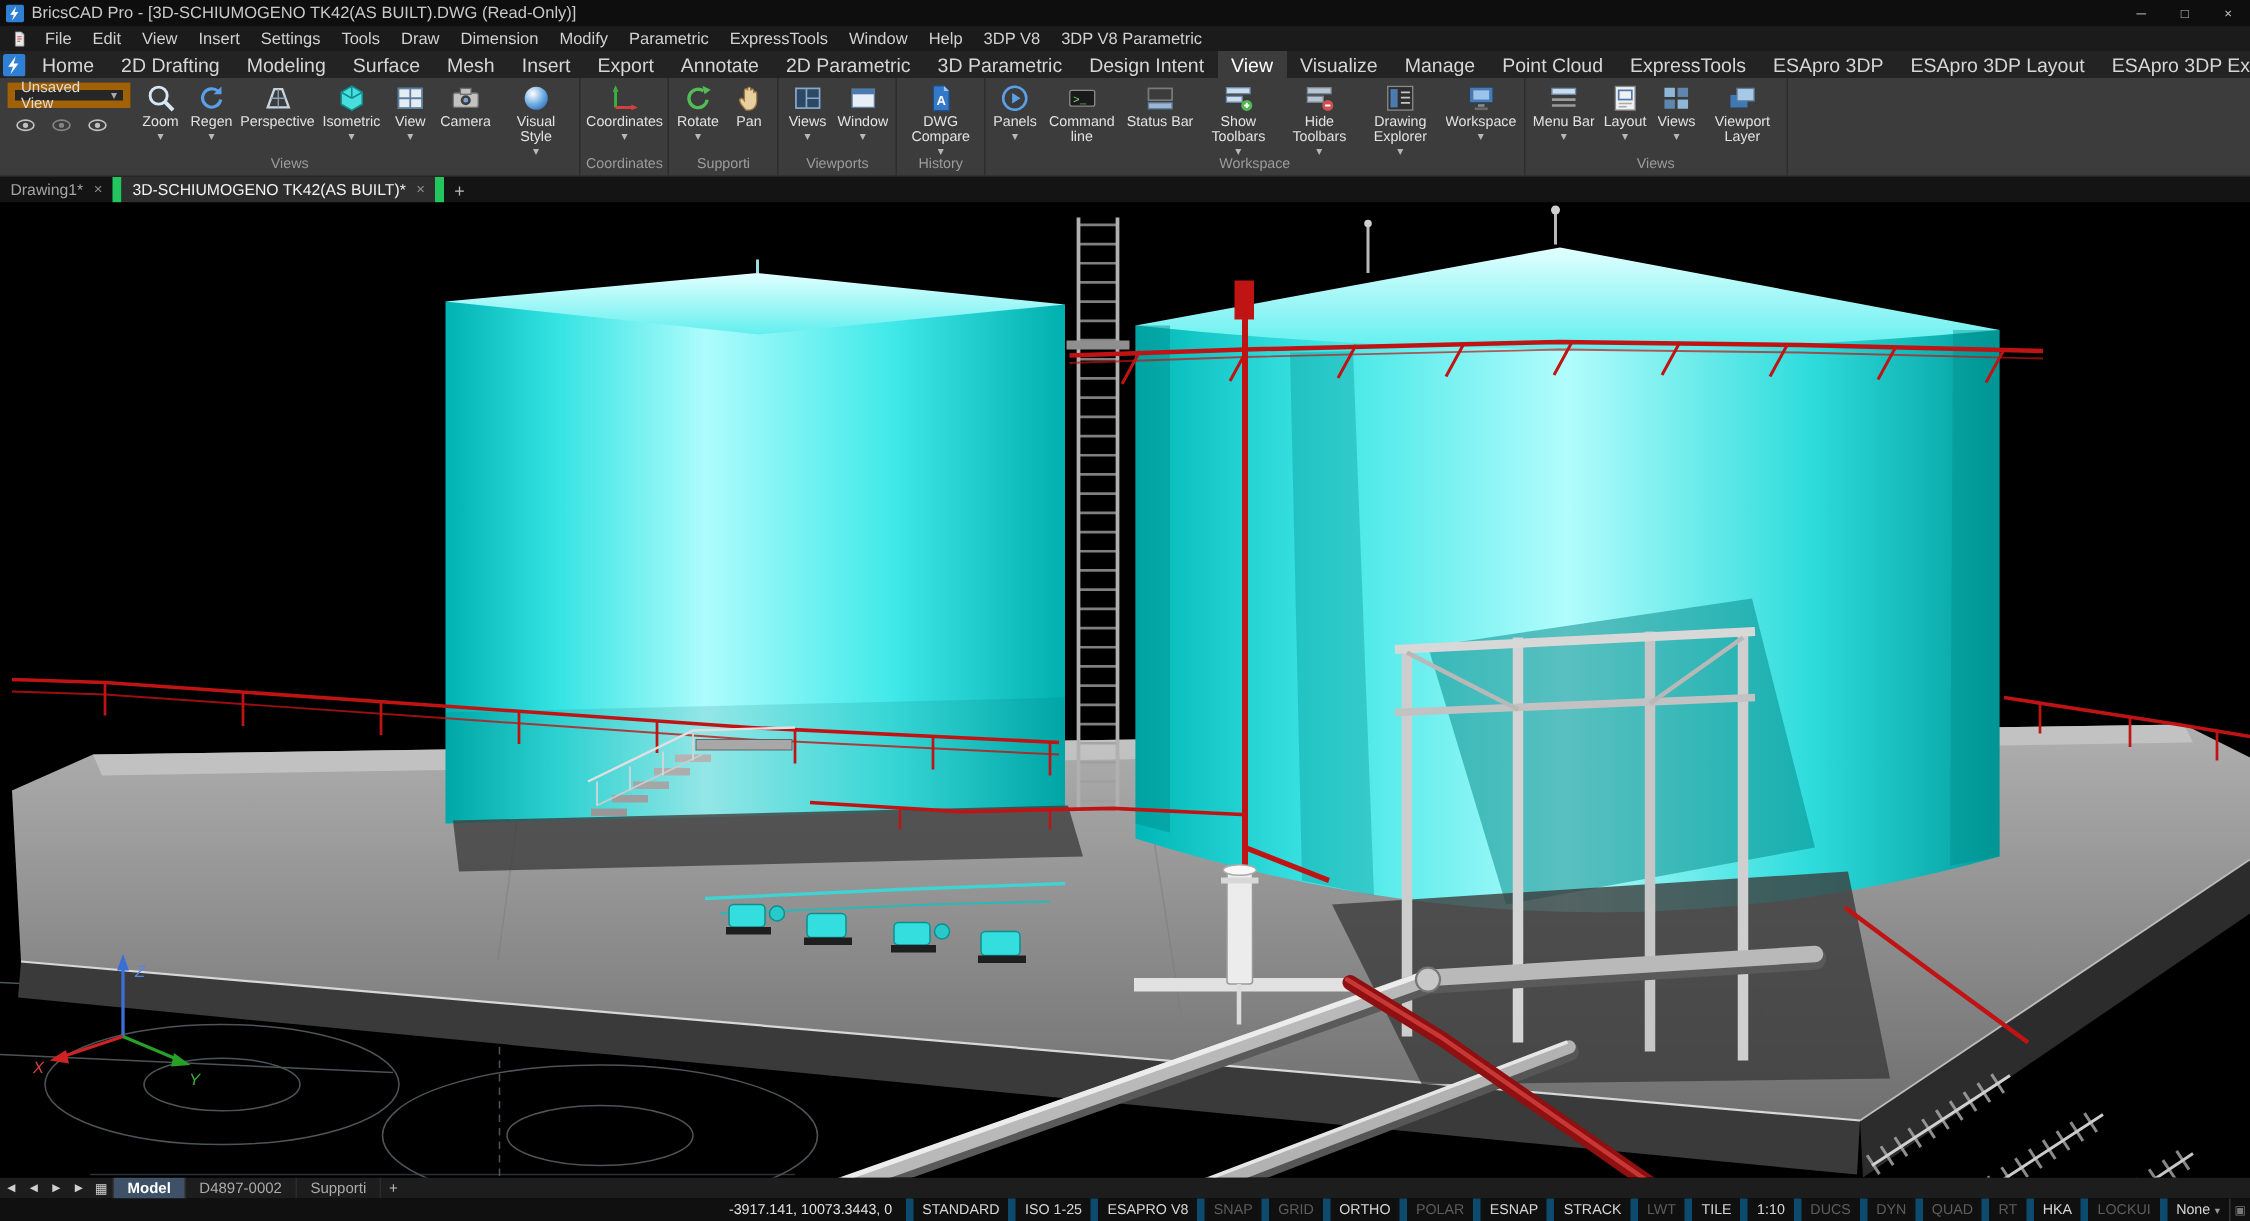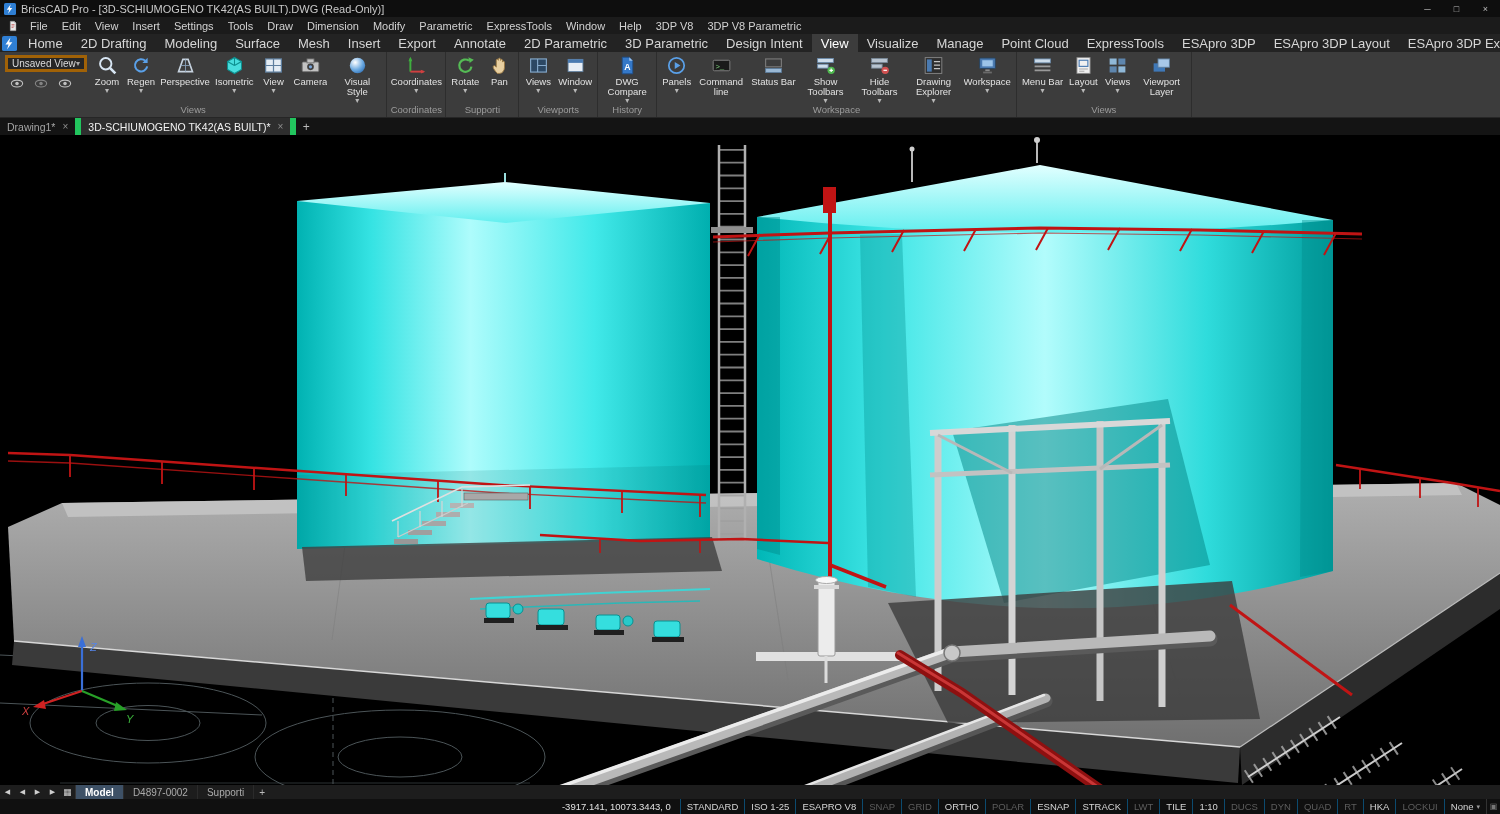--- a/index.html
+++ b/index.html
@@ -38,21 +38,21 @@
   .rgroup-buttons{display:flex;flex:1;align-items:flex-start}
   .rgroup-label{font-size:9.5px;color:#9c9c9c;text-align:center;height:13px;line-height:12px}
   .rbtn{min-width:34px;max-width:54px;height:51px;display:flex;flex-direction:column;
     align-items:center;padding:2px 3px 0;color:#e2e2e2;font-size:9.5px;line-height:10px;
     text-align:center;border-radius:2px}
   .rbtn .ico{width:21px;height:21px;flex:0 0 auto}
   .rbtn .ico svg{width:100%;height:100%;display:block}
   .rbtn-label{margin-top:1px;max-height:20px;overflow:hidden}
   .caret{font-size:8px;line-height:7px;color:#b8b8b8}
   .view-combo-col{display:flex;flex-direction:column;width:88px;padding:2px 3px}
-  .view-combo{height:17px;background:#262626;border:3px solid #a16207;color:#dcdcdc;
+  .view-combo{height:17px;background:#262626;border:5px solid #a16207;color:#dcdcdc;
     font-size:10px;display:flex;align-items:center;justify-content:space-between;padding:0 4px}
   .combo-caret{font-size:8px;color:#aaa}
   .eye-row{display:flex;gap:4px;margin-top:4px;padding-left:2px}
   .eye-btn{width:20px;height:15px;display:inline-block}
   .eye-btn svg{width:100%;height:100%}
   .eye-row .eye-btn:nth-child(2){opacity:.55}
 
   
   .doctabs{height:17px;background:#141414;display:flex;align-items:stretch;
     font-size:10.5px;color:#a5a5a5;flex:0 0 auto}
@@ -71,21 +71,21 @@
   .navbtn{width:15px;display:flex;align-items:center;justify-content:center;font-size:7px;color:#cfcfcf}
   .gridbtn{width:16px;display:flex;align-items:center;justify-content:center;font-size:9px;color:#cfcfcf;border-right:1px solid #333}
   .stab{padding:0 9px;display:flex;align-items:center;border-right:1px solid #2b2b2b;white-space:nowrap}
   .stab.active{background:#3e5166;color:#fff;font-weight:bold}
   .stab-add{width:16px;display:flex;align-items:center;justify-content:center;color:#bbb}
 
   
   .statusbar{height:15px;background:#101010;display:flex;align-items:stretch;
     font-size:9.5px;color:#d6d6d6;flex:0 0 auto}
   .sb-coords{margin-left:auto;display:flex;align-items:center;padding:0 9px;color:#e2e2e2;white-space:nowrap}
-  .sb-item{padding:0 6px;border-left:1px solid #0c4a6e;display:flex;align-items:center;gap:3px;white-space:nowrap}
+  .sb-item{padding:0 6px;border-left:5px solid #0c4a6e;display:flex;align-items:center;gap:3px;white-space:nowrap}
   .sb-item.off{color:#5d5d5d}
   .sb-caret{font-size:7px;color:#9a9a9a}
   .sb-grip{width:14px;border-left:1px solid #323232;display:flex;align-items:center;justify-content:center;color:#777;font-size:8px}
 </style>
 </head>
 <body>
 
 <div class="app">
 
   <div class="titlebar">

